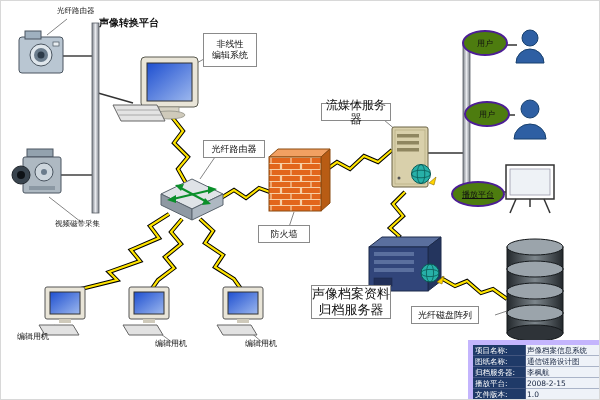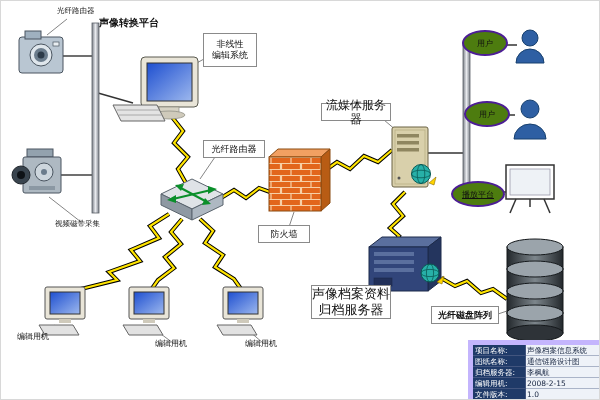--- a/index.html
+++ b/index.html
@@ -244,21 +244,21 @@
 
 <div class="box" style="left:202px;top:139px;width:60px;height:16px;font-size:9px;">光纤路由器</div>
 <div class="box" style="left:320px;top:102px;width:68px;height:16px;font-size:12px;">流媒体服务器</div>
 <div class="box" style="left:257px;top:224px;width:50px;height:16px;font-size:9px;">防火墙</div>
 
 <div class="box" style="left:310px;top:284px;width:78px;height:32px;font-size:13px;">
   <span>声像档案资料</span>
   <span>归档服务器</span>
 </div>
 
-<div class="box" style="left:430px;top:305px;width:66px;height:16px;font-size:9px;font-weight:bold;">光纤磁盘阵列</div>
+<div class="box" style="left:410px;top:305px;width:66px;height:16px;font-size:9px;">光纤磁盘阵列</div>
 
 <div class="lbl" style="left:54px;top:219px;font-size:7.5px;">视频磁带采集</div>
 <div class="lbl" style="left:16px;top:331px;font-size:8px;">编辑用机</div>
 <div class="lbl" style="left:154px;top:338px;font-size:8px;">编辑用机</div>
 <div class="lbl" style="left:244px;top:338px;font-size:8px;">编辑用机</div>
 
 <div class="ellipse" style="left:461px;top:29px;width:42px;height:22px;font-size:8px;">用户</div>
 <div class="ellipse" style="left:463px;top:100px;width:42px;height:22px;font-size:8px;">用户</div>
 <div class="ellipse" style="left:450px;top:180px;width:50px;height:22px;font-size:8px;text-decoration:underline;">播放平台</div>
 
@@ -269,21 +269,21 @@
   </div>
   <div class="tb-row">
     <span class="tb-key">图纸名称:</span>
     <span class="tb-val">通信链路设计图</span>
   </div>
   <div class="tb-row">
     <span class="tb-key">归档服务器:</span>
     <span class="tb-val">李枫航</span>
   </div>
   <div class="tb-row">
-    <span class="tb-key">编辑用机:</span>
+    <span class="tb-key">播放平台:</span>
     <span class="tb-val">2008-2-15</span>
   </div>
   <div class="tb-row">
     <span class="tb-key">文件版本:</span>
     <span class="tb-val">1.0</span>
   </div>
 </div>
 
 </div>
 

